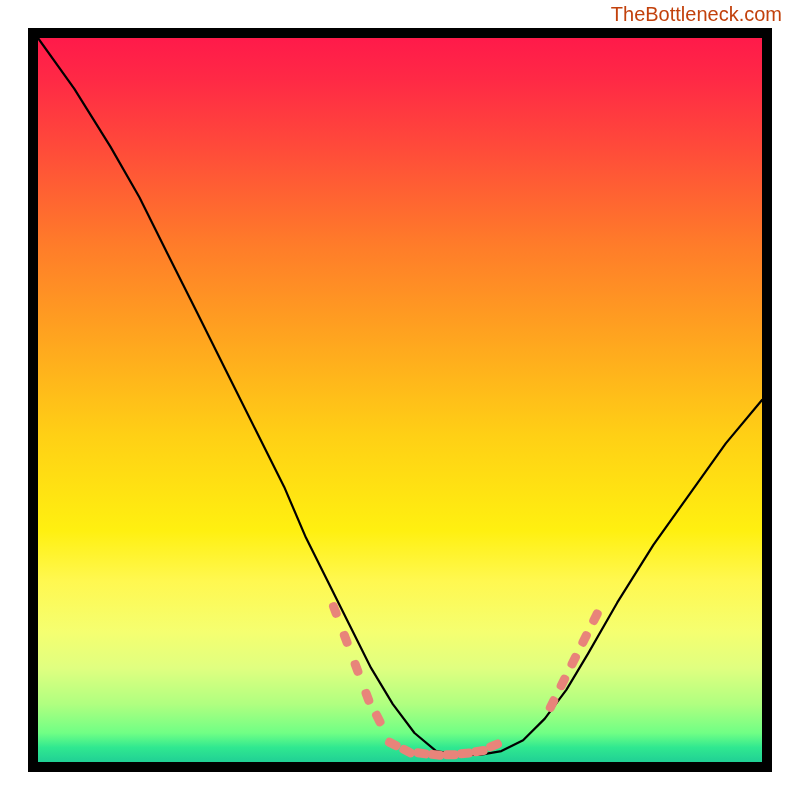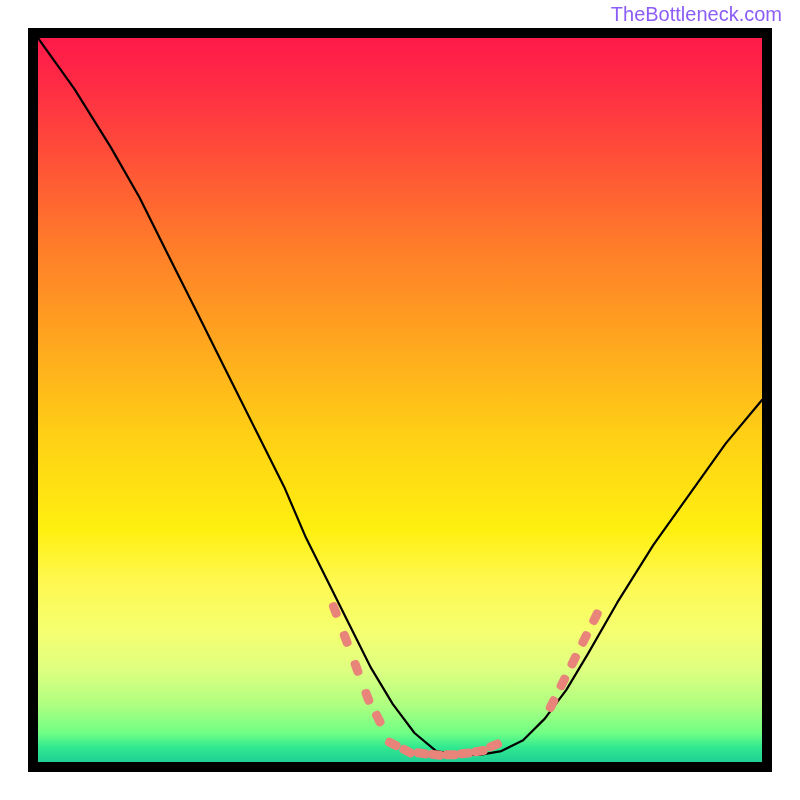--- a/index.html
+++ b/index.html
@@ -15,21 +15,21 @@
     position: relative;
     width: 800px;
     height: 800px;
   }
   .watermark {
     position: absolute;
     top: 3px;
     right: 18px;
     font-size: 20px;
     font-weight: 500;
-    color: #8b5cf6;
+    color: #c2410c;
     z-index: 10;
   }
   .plot-frame {
     position: absolute;
     top: 28px;
     left: 28px;
     width: 744px;
     height: 744px;
     background: #000000;
   }

